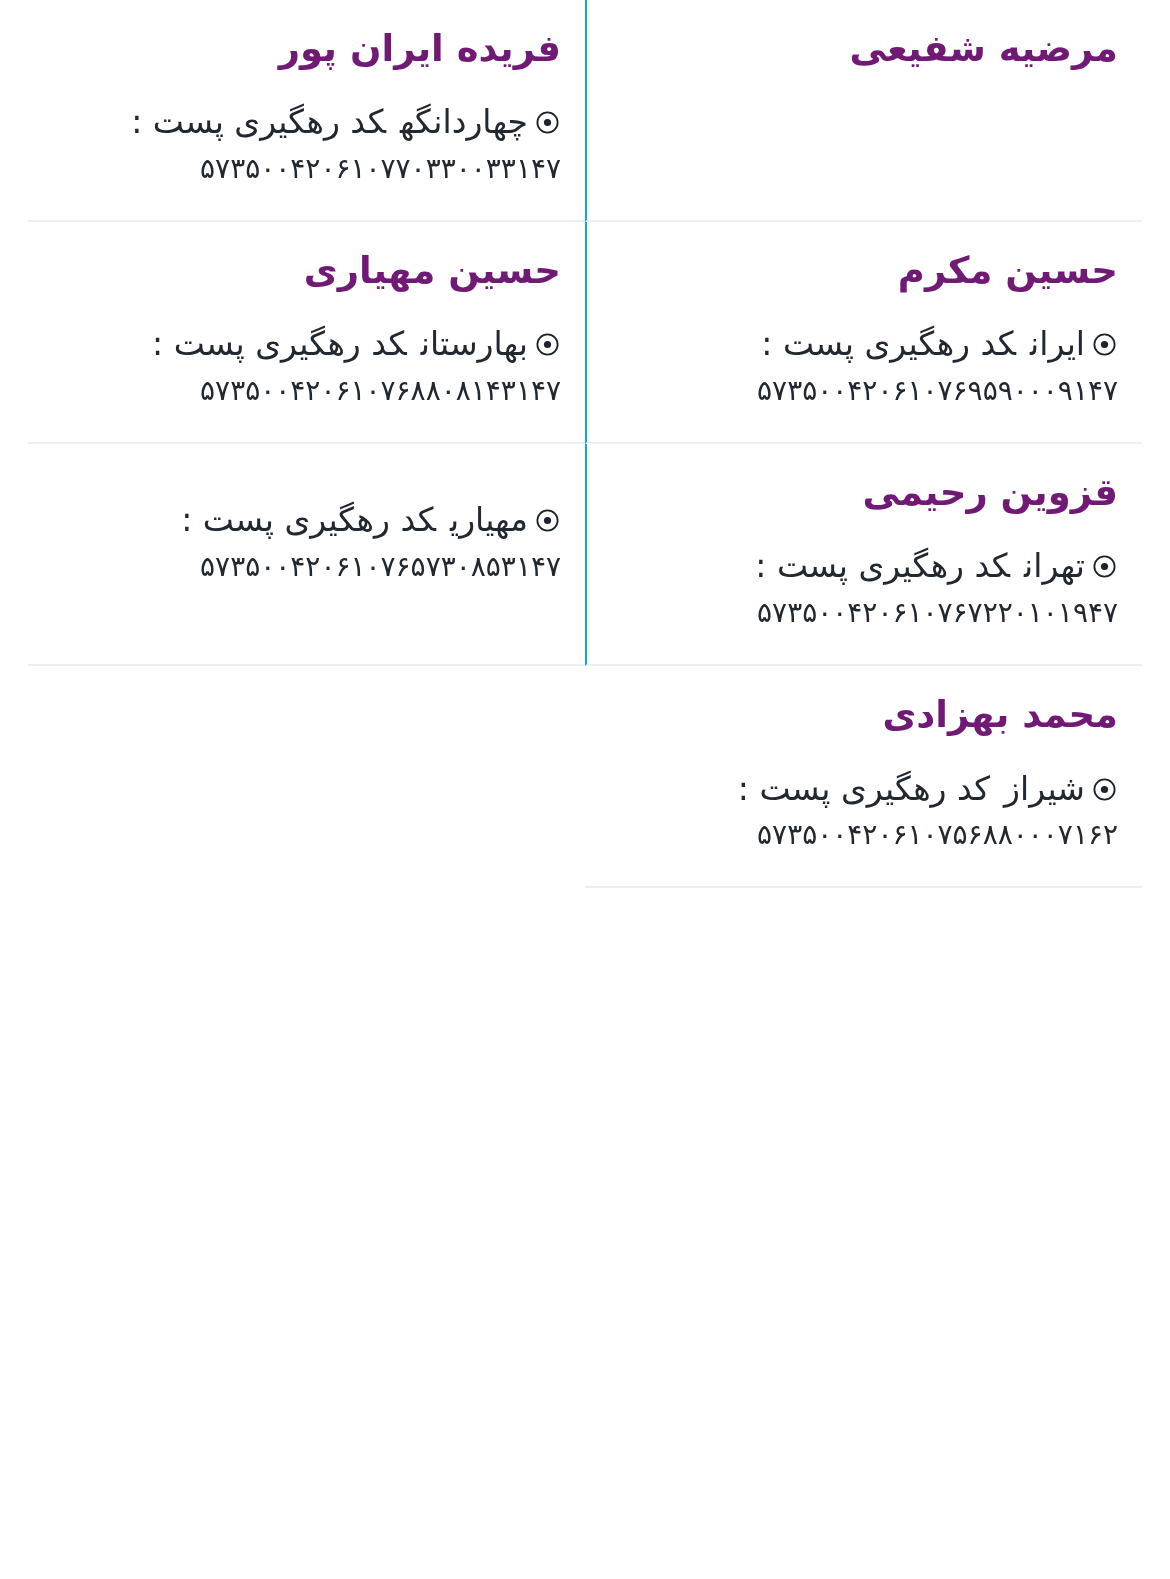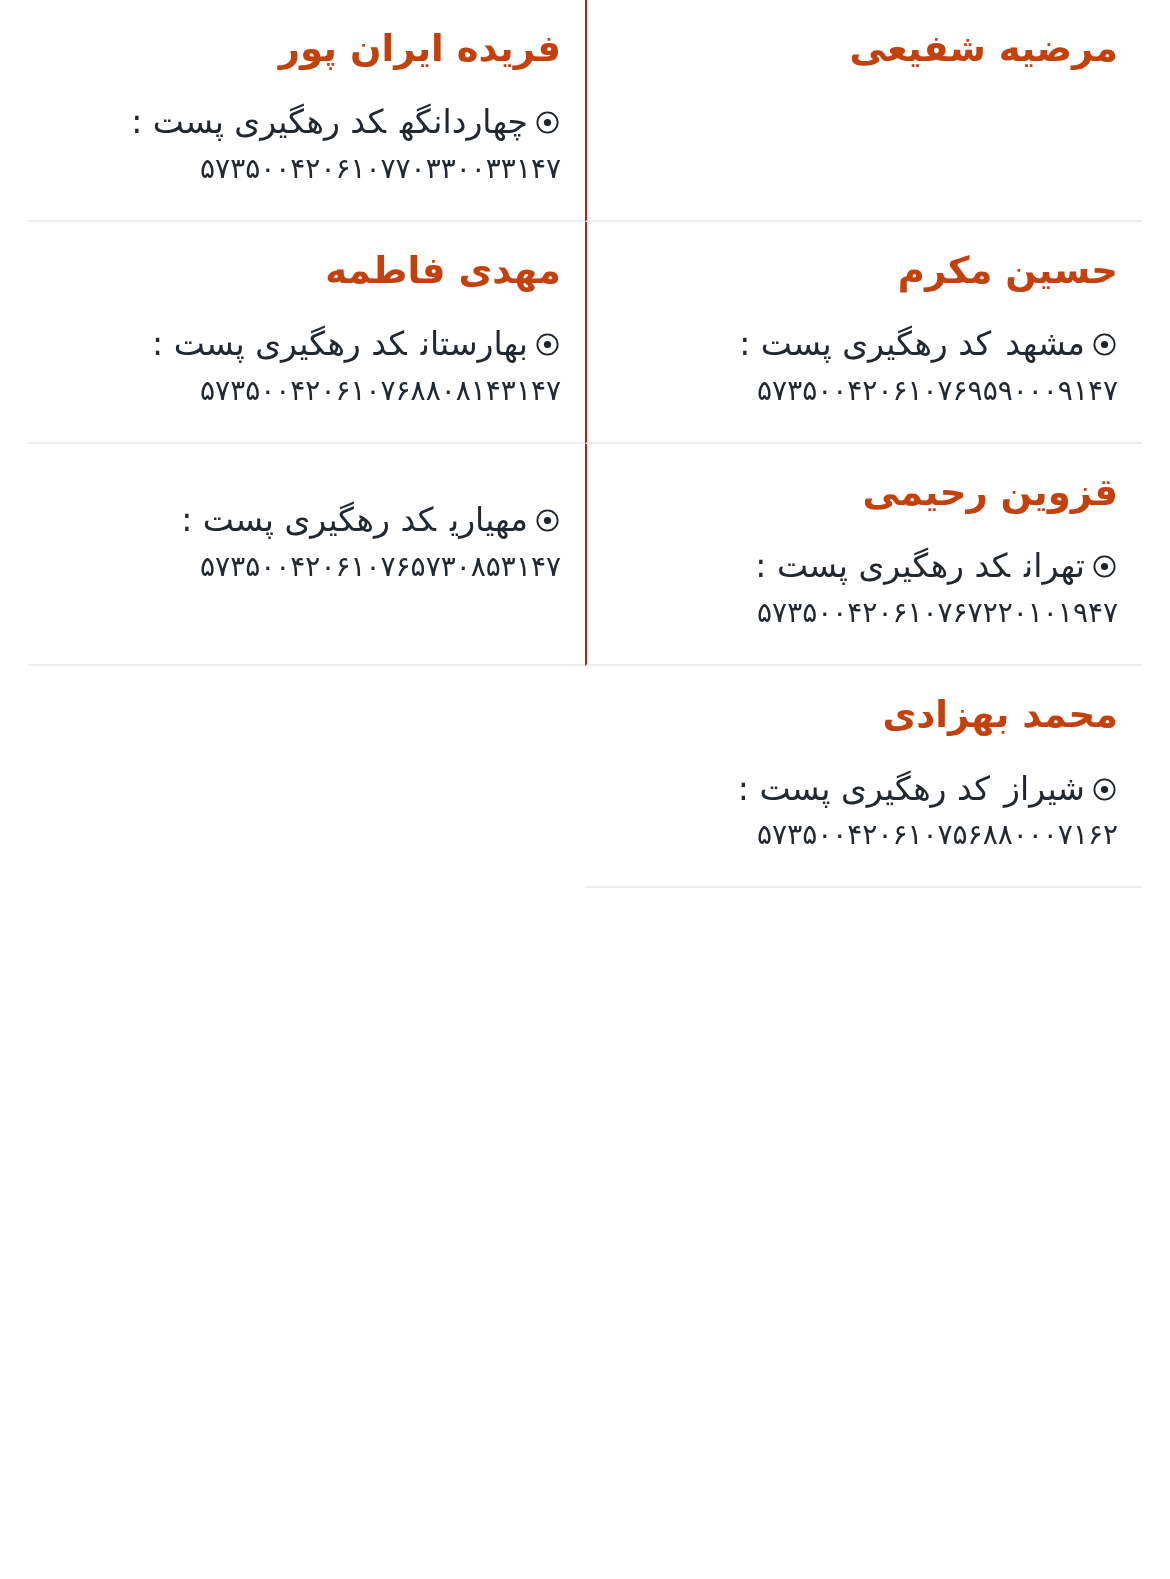--- a/index.html
+++ b/index.html
@@ -24,35 +24,35 @@
   }
   .grid {
     display: grid;
     grid-template-columns: 1fr 1fr;
     width: 100%;
   }
   .card {
     box-sizing: border-box;
     padding: 26px 24px 30px 24px;
     border-bottom: 2px solid #eceef1;
-    border-left: 2px solid #b91c1c;
+    border-left: 2px solid #0ea5e9;
     background: #ffffff;
     direction: rtl;
     text-align: right;
     min-height: 206px;
   }
   
   .card.no-left-border {
     border-left: none;
   }
   .card-title {
     font-size: 37px;
     font-weight: 700;
     line-height: 1.25;
-    color: #c2410c;
+    color: #701a75;
     margin: 0 0 16px 0;
     text-align: right;
     letter-spacing: 0;
   }
   .card-body {
     font-size: 33px;
     line-height: 1.45;
     color: #22282f;
     text-align: right;
     word-break: break-word;
@@ -113,27 +113,27 @@
     </div>
 
     <div class="card">
       <div class="card-title">حسین مکرم</div>
       <div class="card-body">
         <span class="loc-icon">
           <svg viewBox="0 0 24 24" fill="none" stroke="#1d232b" stroke-width="1.6">
             <circle cx="12" cy="12" r="9"></circle>
             <circle cx="12" cy="12" r="3.2" fill="#1d232b" stroke="none"></circle>
           </svg>
-        </span><span class="city">مشهد</span><span class="label">کد رهگیری پست :</span>
+        </span><span class="city">ایران</span><span class="label">کد رهگیری پست :</span>
         <span class="code">۵۷۳۵۰۰۴۲۰۶۱۰۷۶۹۵۹۰۰۰۹۱۴۷</span>
       </div>
     </div>
 
     <div class="card no-left-border">
-      <div class="card-title">مهدی فاطمه</div>
+      <div class="card-title">حسین مهیاری</div>
       <div class="card-body">
         <span class="loc-icon">
           <svg viewBox="0 0 24 24" fill="none" stroke="#1d232b" stroke-width="1.6">
             <circle cx="12" cy="12" r="9"></circle>
             <circle cx="12" cy="12" r="3.2" fill="#1d232b" stroke="none"></circle>
           </svg>
         </span><span class="city">بهارستان</span><span class="label">کد رهگیری پست :</span>
         <span class="code">۵۷۳۵۰۰۴۲۰۶۱۰۷۶۸۸۰۸۱۴۳۱۴۷</span>
       </div>
     </div>

